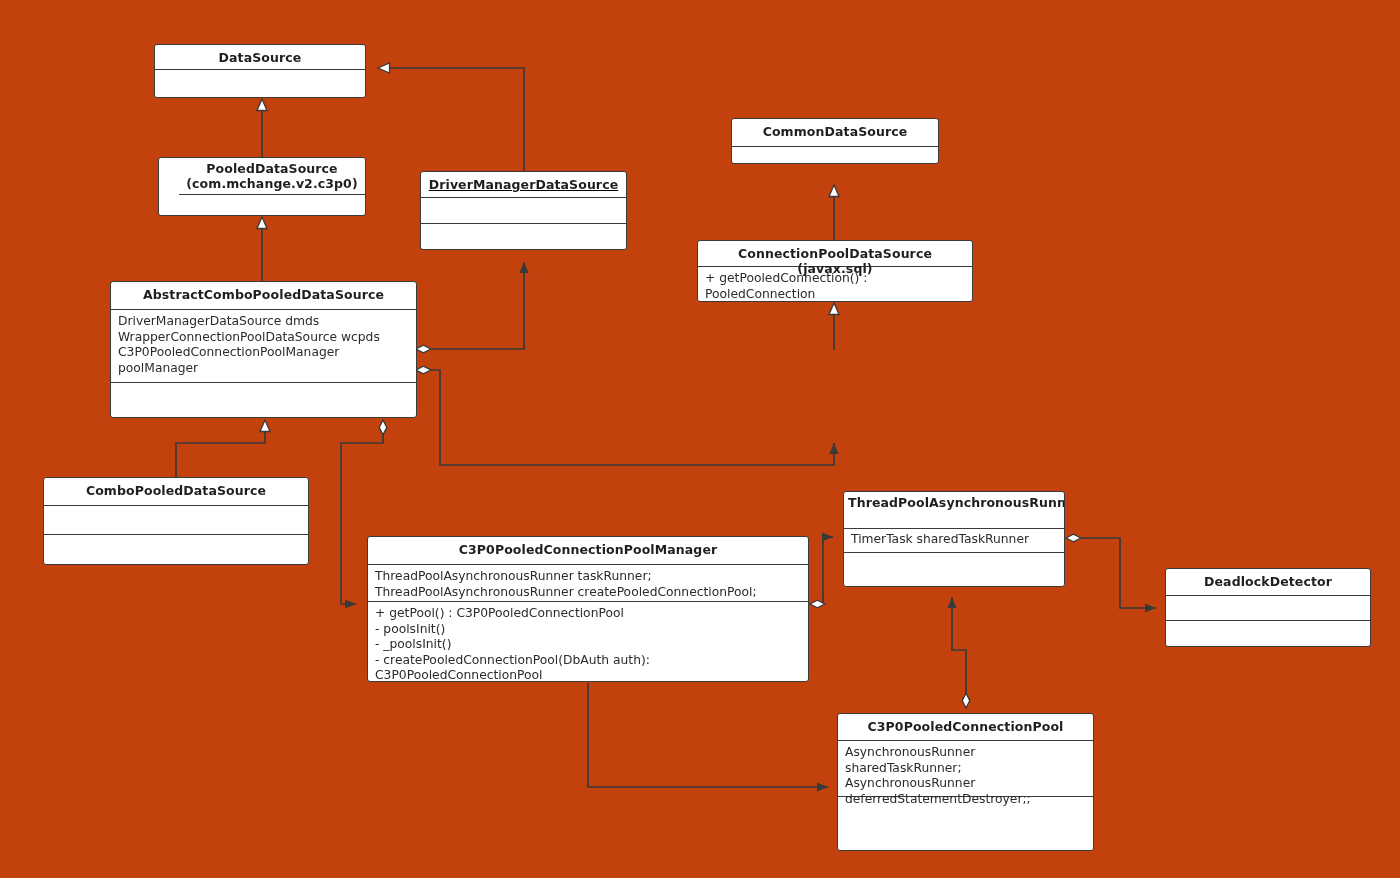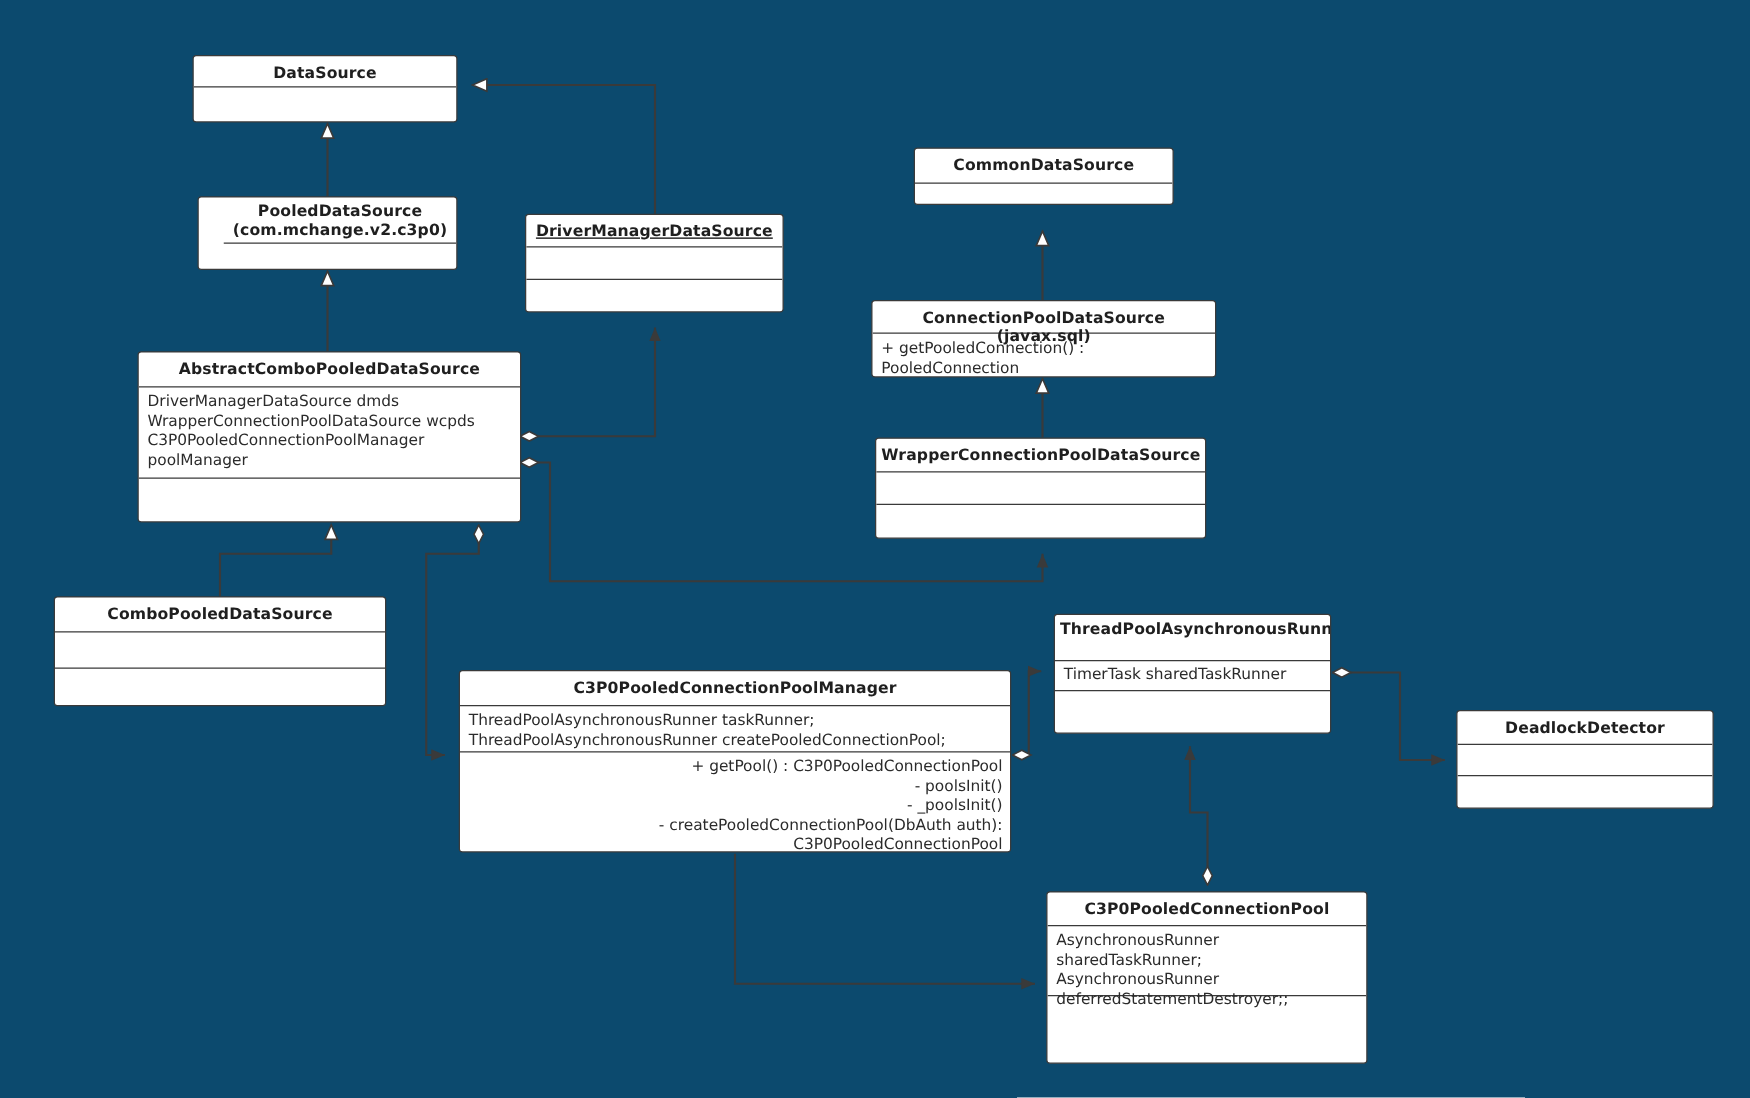--- a/index.html
+++ b/index.html
@@ -4,21 +4,21 @@
 <style>
   html, body {
     margin: 0;
     padding: 0;
     background: #ffffff;
   }
   #canvas {
     position: relative;
     width: 1400px;
     height: 878px;
-    background: #0c4a6e;
+    background: #c2410c;
     font-family: "DejaVu Sans", "Liberation Sans", sans-serif;
     overflow: hidden;
   }
   svg.edges {
     position: absolute;
     left: 0; top: 0;
     width: 1400px;
     height: 878px;
     pointer-events: none;
   }
@@ -156,31 +156,26 @@
     <div class="uml-title" style="height:28px;">CommonDataSource</div>
     <div class="uml-ops empty" style="height:30px;"></div>
   </div>
 
   <div class="uml-class" style="left:697px; top:240px; width:276px; height:62px;">
     <div class="uml-title" style="height:26px;">ConnectionPoolDataSource (javax.sql)</div>
     <div class="uml-ops" style="height:36px;">+ getPooledConnection() :
 PooledConnection</div>
   </div>
 
-  <div class="uml-class" style="left:700px; top:350px; width:265px; height:81px;">
-    <div class="uml-title" style="height:27px;">WrapperConnectionPoolDataSource</div>
-    <div class="uml-attrs empty" style="height:26px;"></div>
-    <div class="uml-ops empty" style="height:28px;"></div>
-  </div>
 
   <div class="uml-class" style="left:367px; top:536px; width:442px; height:146px;">
     <div class="uml-title" style="height:28px;">C3P0PooledConnectionPoolManager</div>
     <div class="uml-attrs" style="height:37px;">ThreadPoolAsynchronousRunner taskRunner;
 ThreadPoolAsynchronousRunner createPooledConnectionPool;</div>
-    <div class="uml-ops" style="height:81px;text-align:right;">+ getPool() : C3P0PooledConnectionPool
+    <div class="uml-ops" style="height:81px;">+ getPool() : C3P0PooledConnectionPool
 - poolsInit()
 - _poolsInit()
 - createPooledConnectionPool(DbAuth auth):
 C3P0PooledConnectionPool</div>
   </div>
 
   <div class="uml-class" style="left:843px; top:491px; width:222px; height:96px;">
     <div class="uml-title" style="height:37px; line-height:16px; padding-top:3px;">ThreadPoolAsynchronousRunner</div>
     <div class="uml-attrs" style="height:24px; padding-top:3px;">TimerTask sharedTaskRunner</div>
     <div class="uml-ops empty" style="height:35px;"></div>

